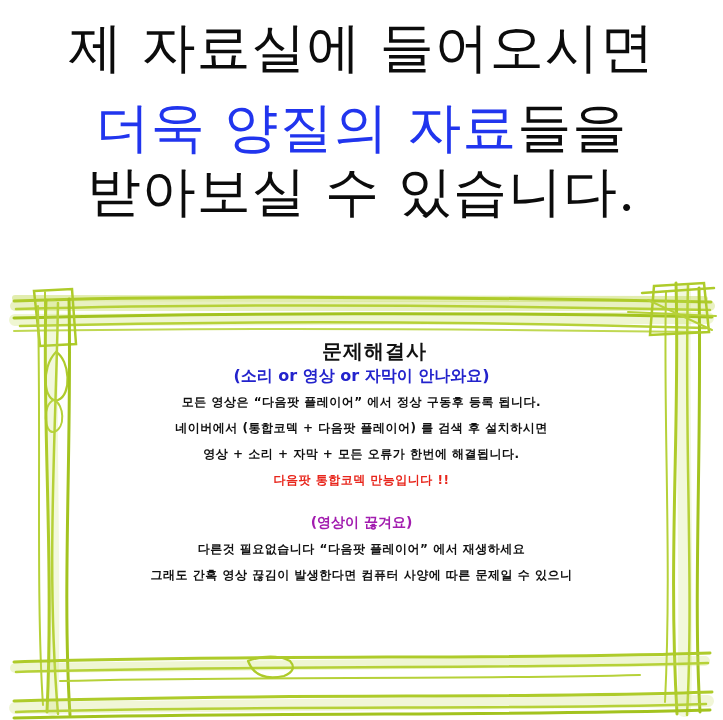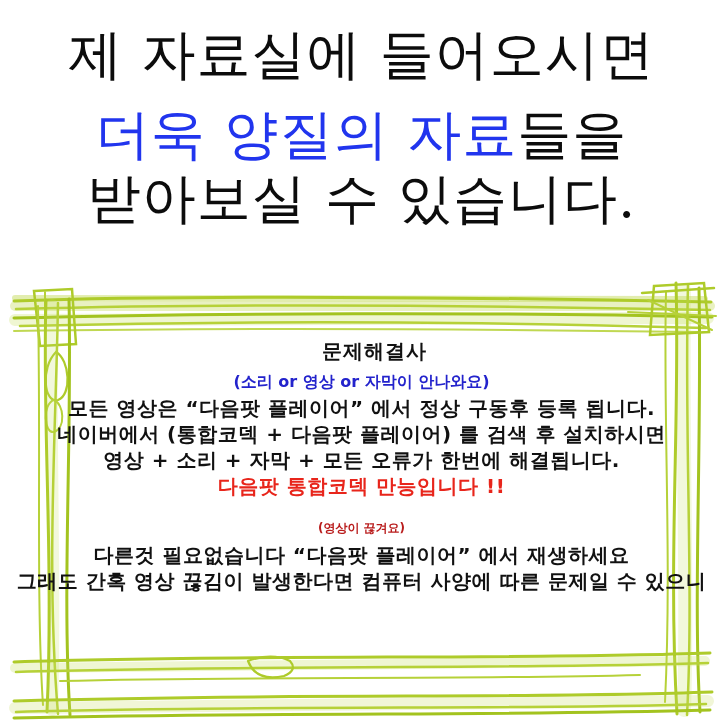--- a/index.html
+++ b/index.html
@@ -26,21 +26,21 @@
     color: #0c0c0c;
     z-index: 2;
   }
   .banner-line {
     font-family: "DejaVu Serif", serif;
     font-size: 54px;
     line-height: 64px;
     letter-spacing: 1px;
     white-space: nowrap;
   }
-  .banner-line-1 { margin-top: 23px; }
+  .banner-line-1 { margin-top: 16px; }
   .banner-line-2 { margin-top: 16px; }
   .banner-line-3 { margin-top: 0; }
   .banner-highlight { color: #2135ee; }
 
   
   .border-svg {
     position: absolute;
     top: 0; left: 0;
     width: 723px;
     height: 720px;
@@ -63,34 +63,33 @@
     z-index: 2;
   }
   .bx-title {
     padding-top: 48px;
     font-size: 20px;
     line-height: 27px;
     letter-spacing: 1px;
     padding-left: 26px;
   }
   .bx-heading {
-    margin-top: 6px;
     font-size: 16px;
     line-height: 21px;
     color: #2323cc;
   }
   .bx-heading-2 {
     margin-top: 22px;
-    font-size: 12px;
+    font-size: 14px;
     line-height: 21px;
-    color: #b91c1c;
+    color: #a21caf;
   }
   .bx-line {
     margin-top: 6px;
-    font-size: 20px;
+    font-size: 12px;
     line-height: 20px;
     letter-spacing: 0.5px;
     white-space: nowrap;
   }
   .bx-warning { color: #e8251b; }
   .bx-red-inline { color: #e8251b; }
 </style>
 </head>
 <body>
 

